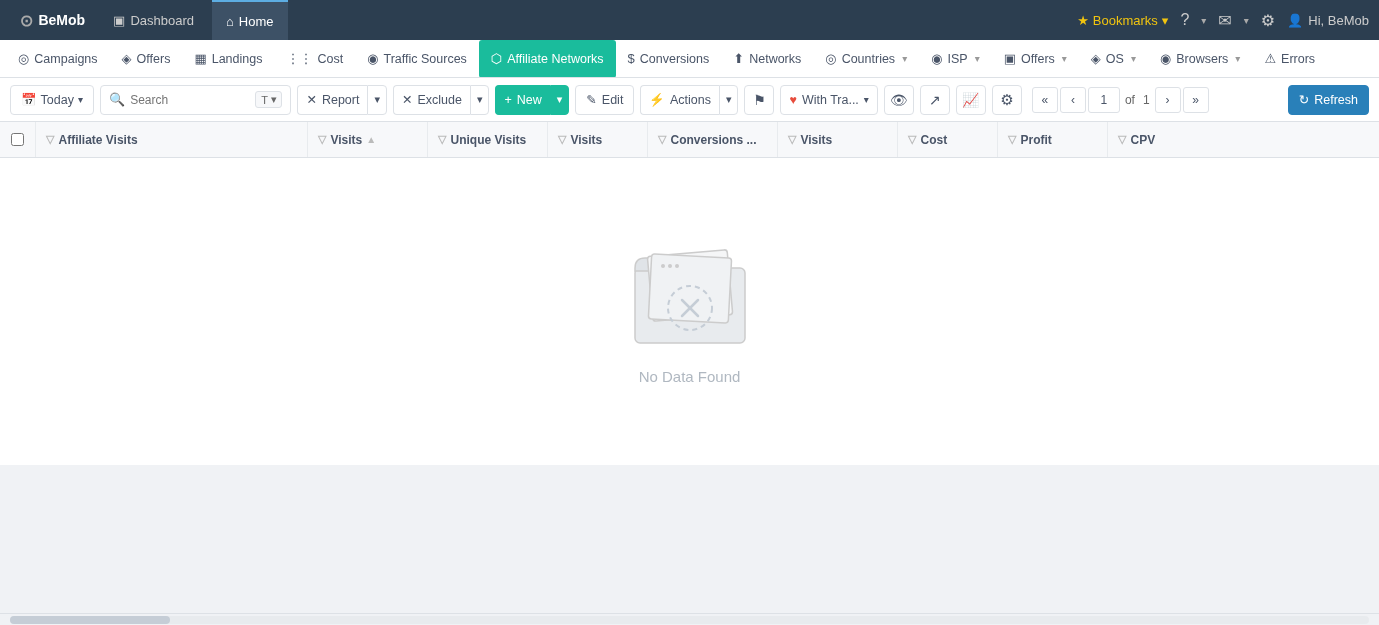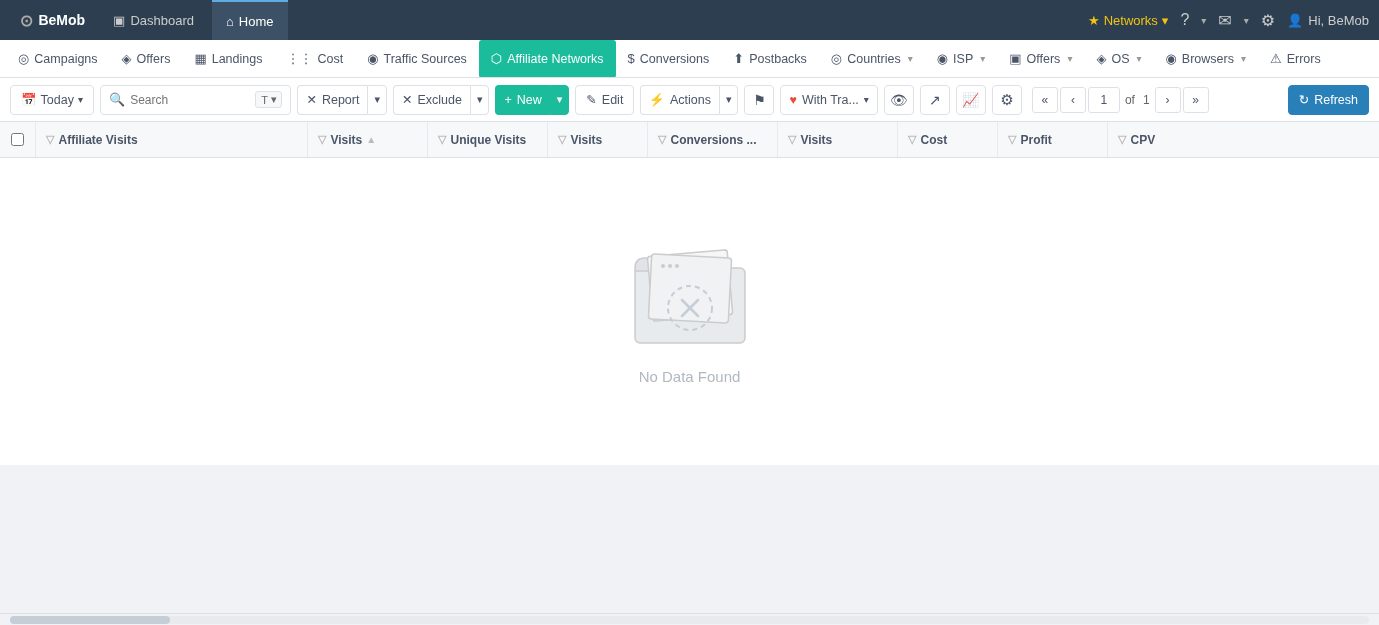--- a/index.html
+++ b/index.html
@@ -372,21 +372,21 @@
     <span>▣</span>
     <span>Dashboard</span>
   </div>
   <div class="tab active">
     <span>⌂</span>
     <span>Home</span>
   </div>
   <div class="top-right">
     <div class="bookmarks-btn">
       <span>★</span>
-      <span>Networks</span>
+      <span>Bookmarks</span>
       <span>▾</span>
     </div>
     <span class="top-right-icon">?</span>
     <span style="color:#aaa;font-size:10px;">▾</span>
     <span class="top-right-icon">✉</span>
     <span style="color:#aaa;font-size:10px;">▾</span>
     <span class="top-right-icon">⚙</span>
     <div class="hi-user">
       <span>👤</span>
       <span>Hi, BeMob</span>
@@ -418,21 +418,21 @@
   <div class="nav-item active">
     <span class="nav-icon">⬡</span>
     <span>Affiliate Networks</span>
   </div>
   <div class="nav-item">
     <span class="nav-icon">$</span>
     <span>Conversions</span>
   </div>
   <div class="nav-item">
     <span class="nav-icon">⬆</span>
-    <span>Postbacks</span>
+    <span>Networks</span>
   </div>
   <div class="nav-item">
     <span class="nav-icon">◎</span>
     <span>Countries</span>
     <span class="nav-dropdown-arrow">▾</span>
   </div>
   <div class="nav-item">
     <span class="nav-icon">◉</span>
     <span>ISP</span>
     <span class="nav-dropdown-arrow">▾</span>

